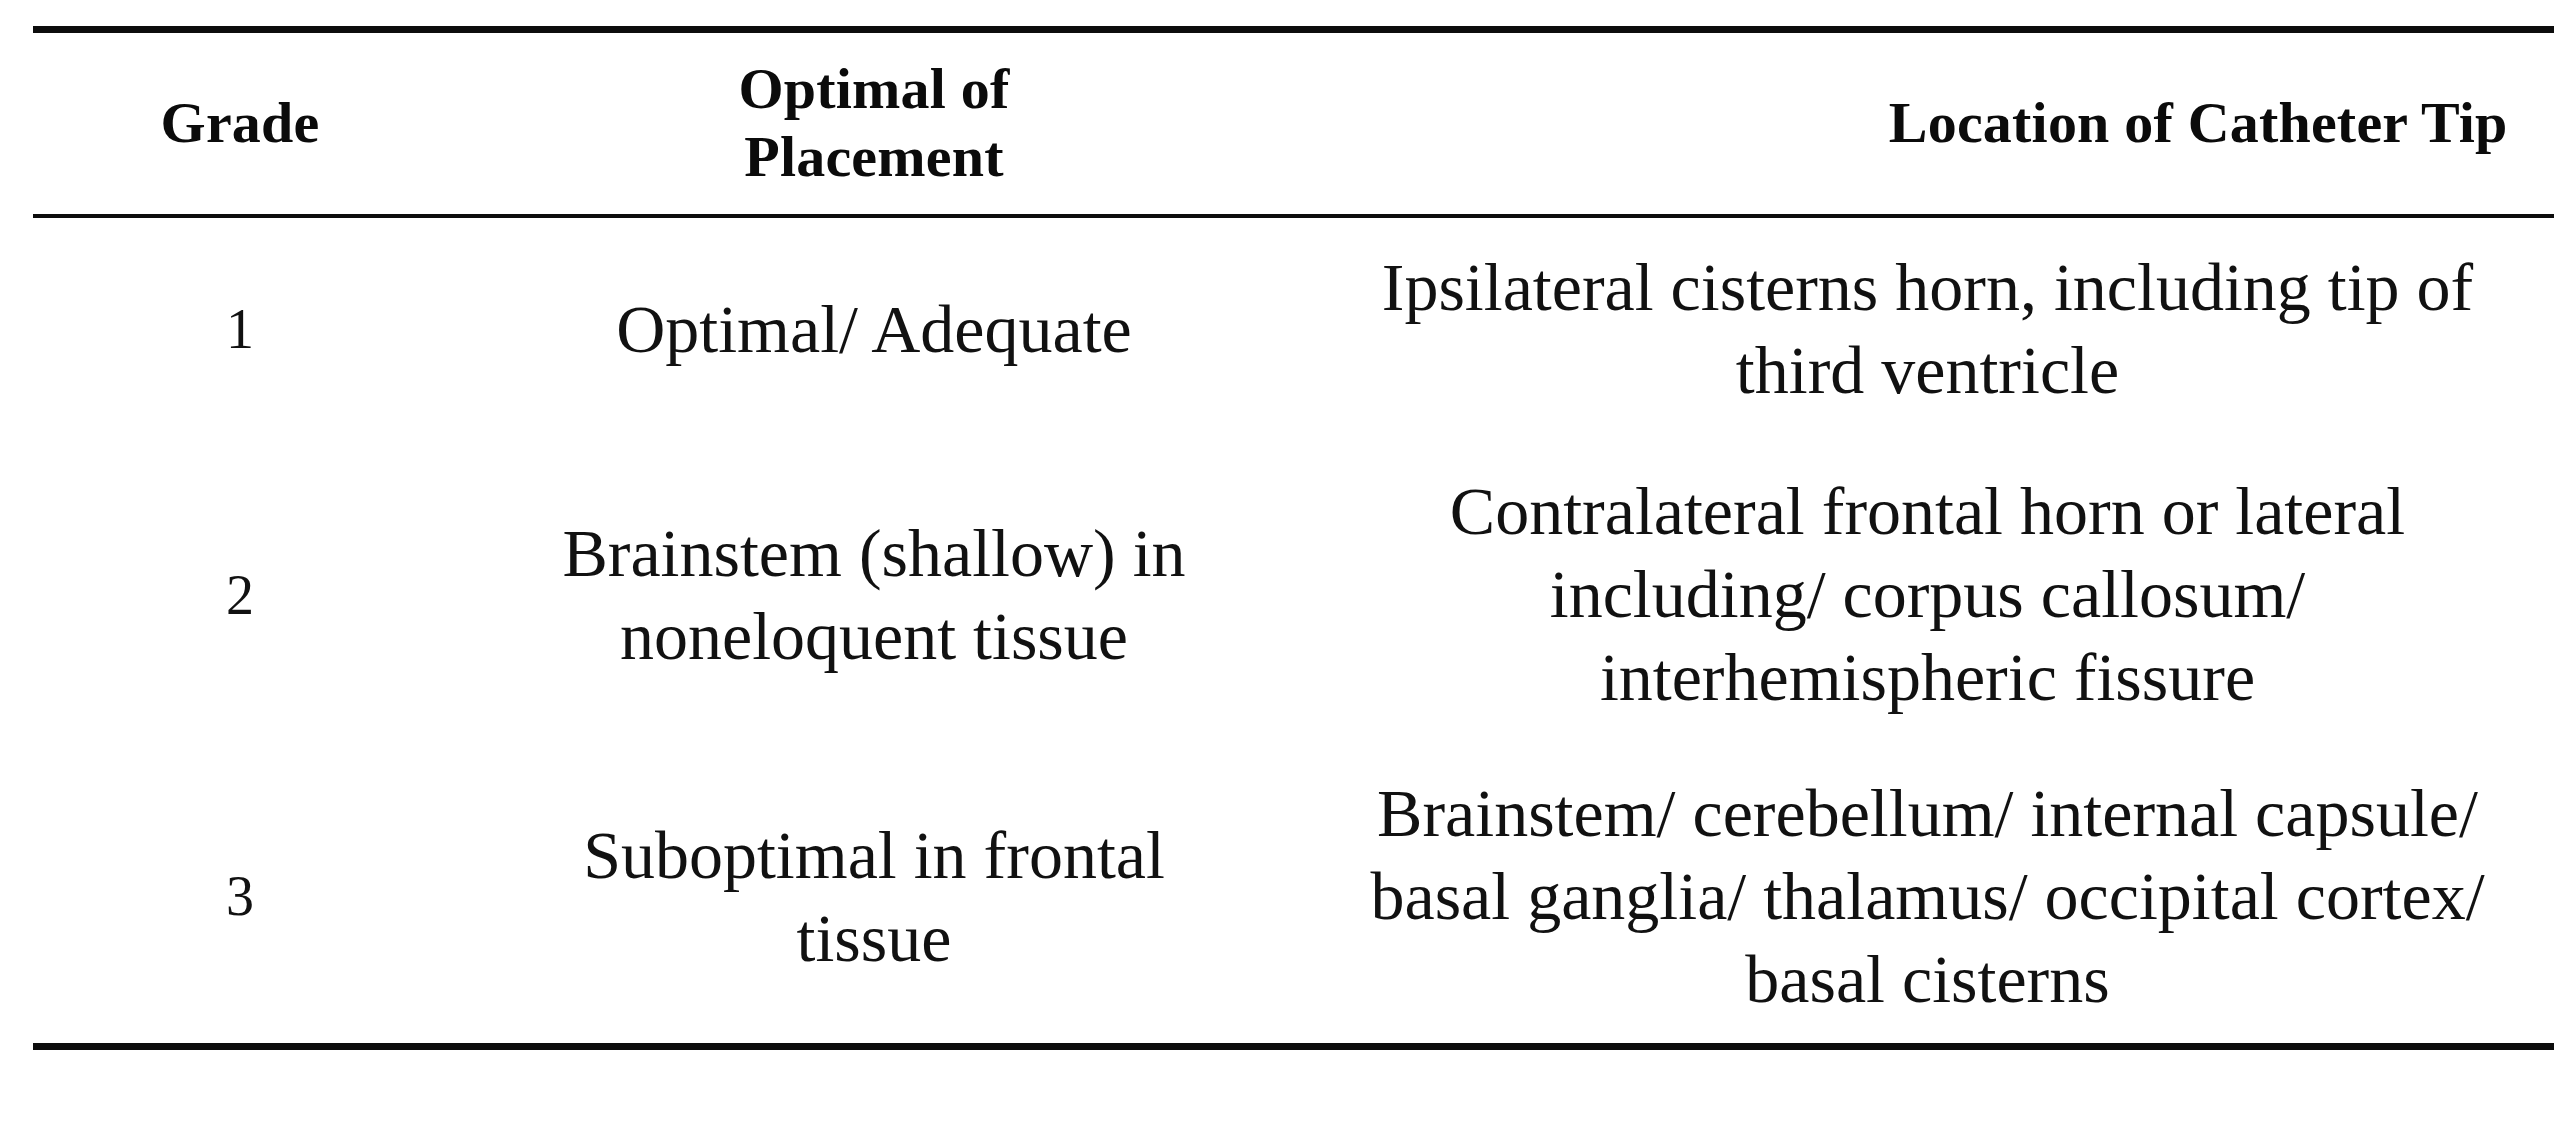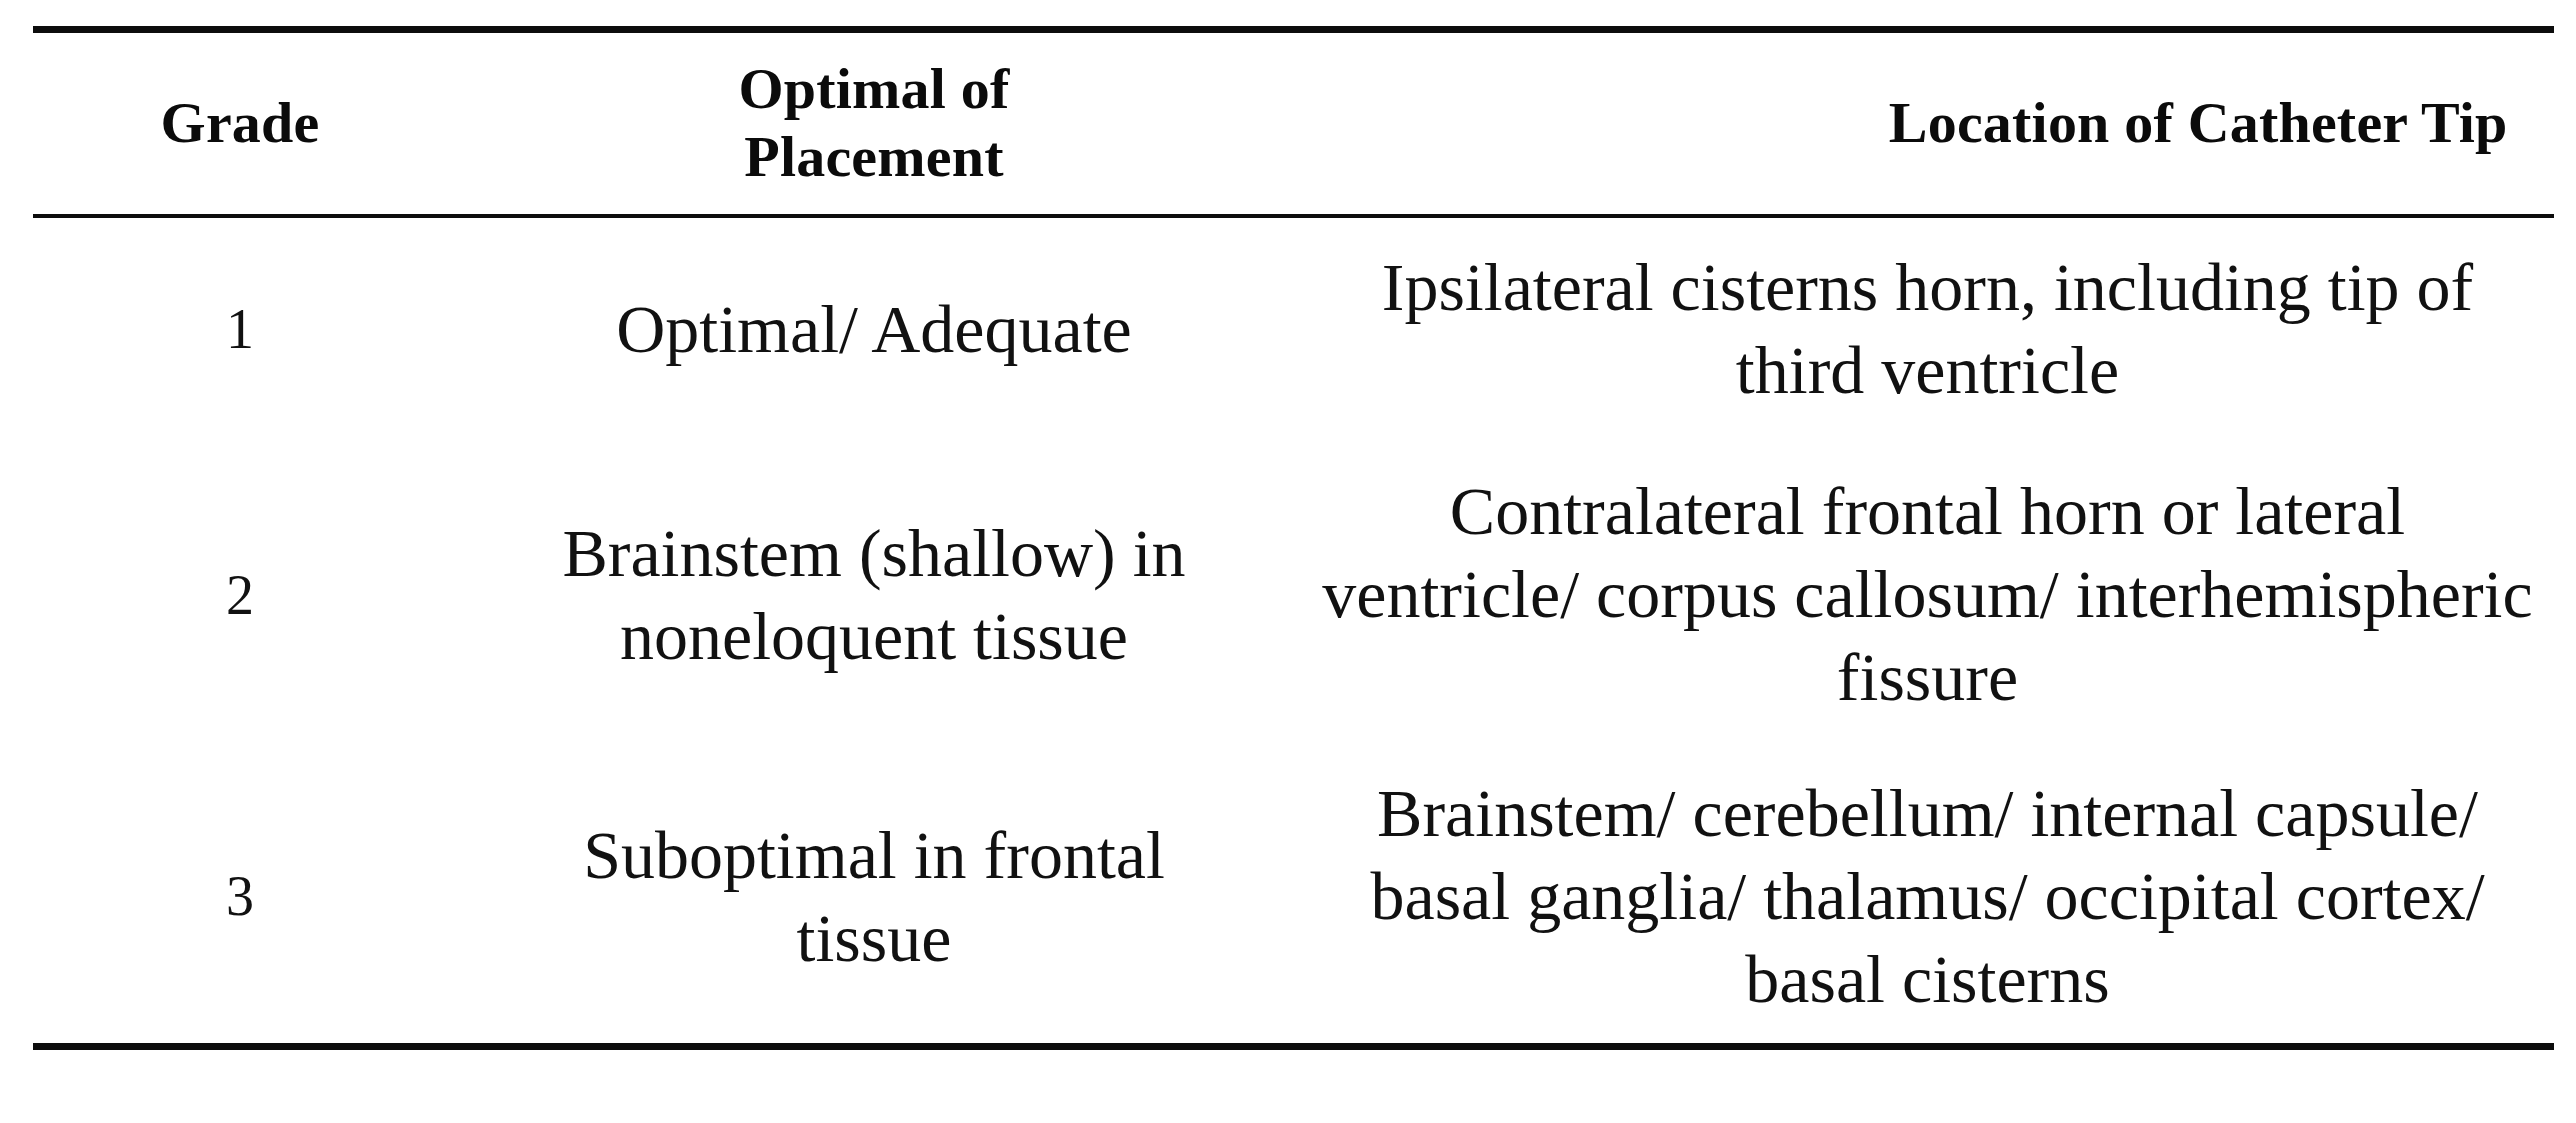--- a/index.html
+++ b/index.html
@@ -139,21 +139,21 @@
       </tr>
 
       <tr class="data-row row-2">
         <td class="cell cell-grade">
           <span class="cell-text">2</span>
         </td>
         <td class="cell cell-accuracy">
           <span class="cell-text">Brainstem (shallow) in noneloquent tissue</span>
         </td>
         <td class="cell cell-location">
-          <span class="cell-text">Contralateral frontal horn or lateral ventricle/ corpus callosum/ interhemispheric fissure</span>
+          <span class="cell-text">Contralateral frontal horn or lateral including/ corpus callosum/ interhemispheric fissure</span>
         </td>
       </tr>
 
       <tr class="data-row row-3 last-row">
         <td class="cell cell-grade">
           <span class="cell-text">3</span>
         </td>
         <td class="cell cell-accuracy">
           <span class="cell-text">Suboptimal in frontal tissue</span>
         </td>

